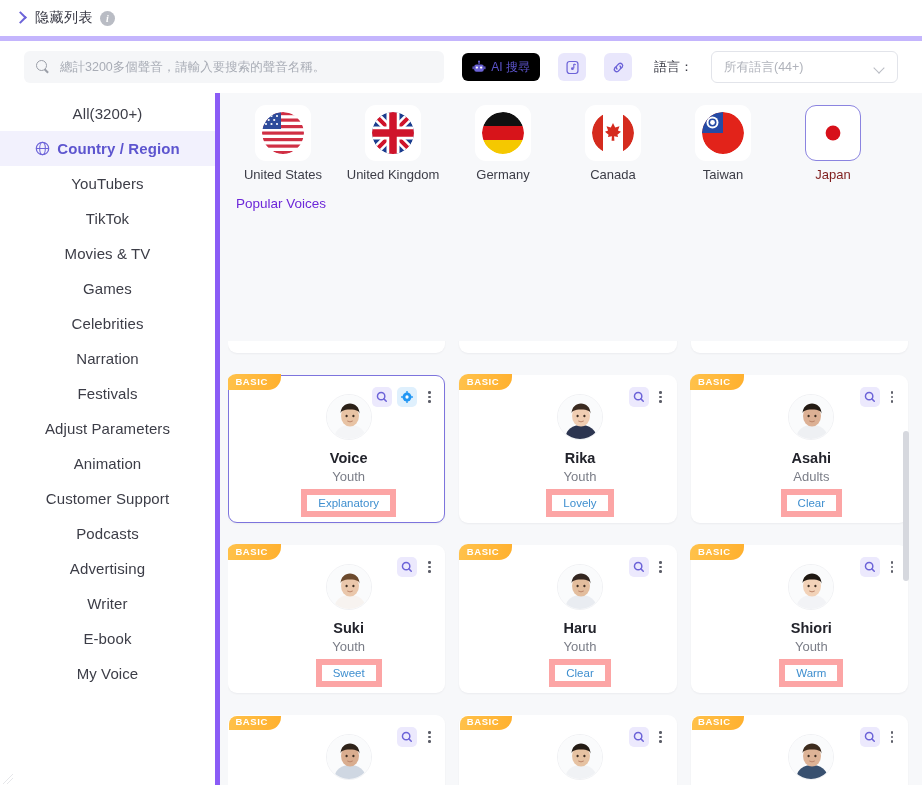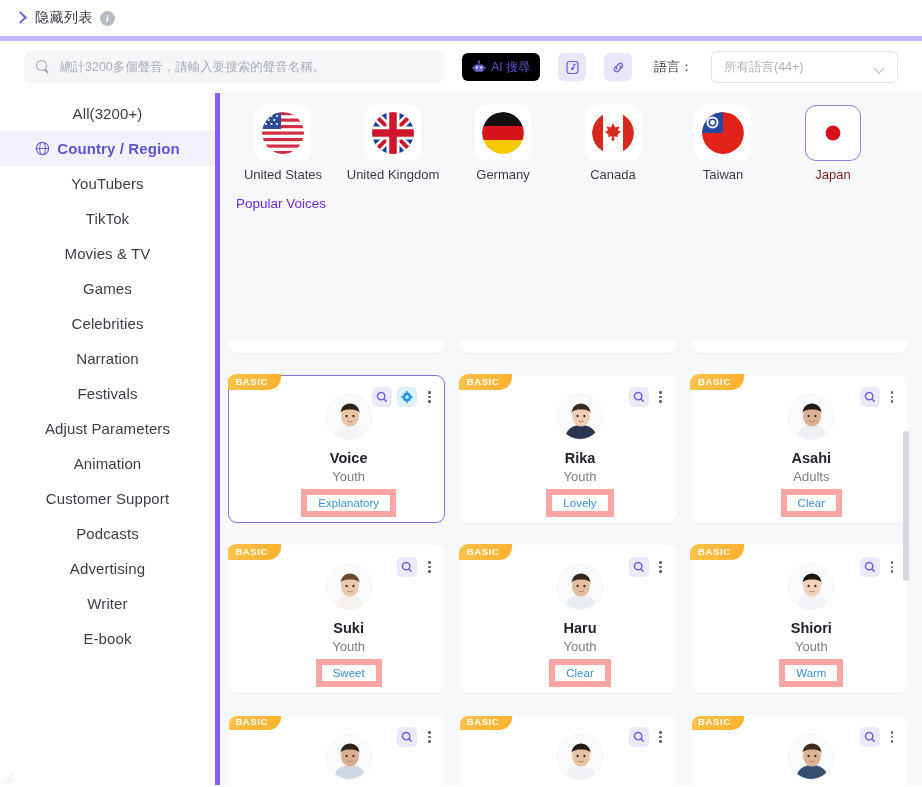--- a/index.html
+++ b/index.html
@@ -480,20 +480,23 @@
         <span>Podcasts</span>
       </div>
       <div class="side-item">
         <span>Advertising</span>
       </div>
       <div class="side-item">
         <span>Writer</span>
       </div>
       <div class="side-item">
         <span>E-book</span>
+      </div>
+      <div class="side-item">
+        <span>My Voice</span>
       </div>
     </div>
 
   <div class="main">
 
     <div class="flags-row" id="flags">
         <div class="flag-cell">
           <div class="flag-box">
             <span class="flag-circle"><svg viewBox="0 0 42 42">
                 <defs>

